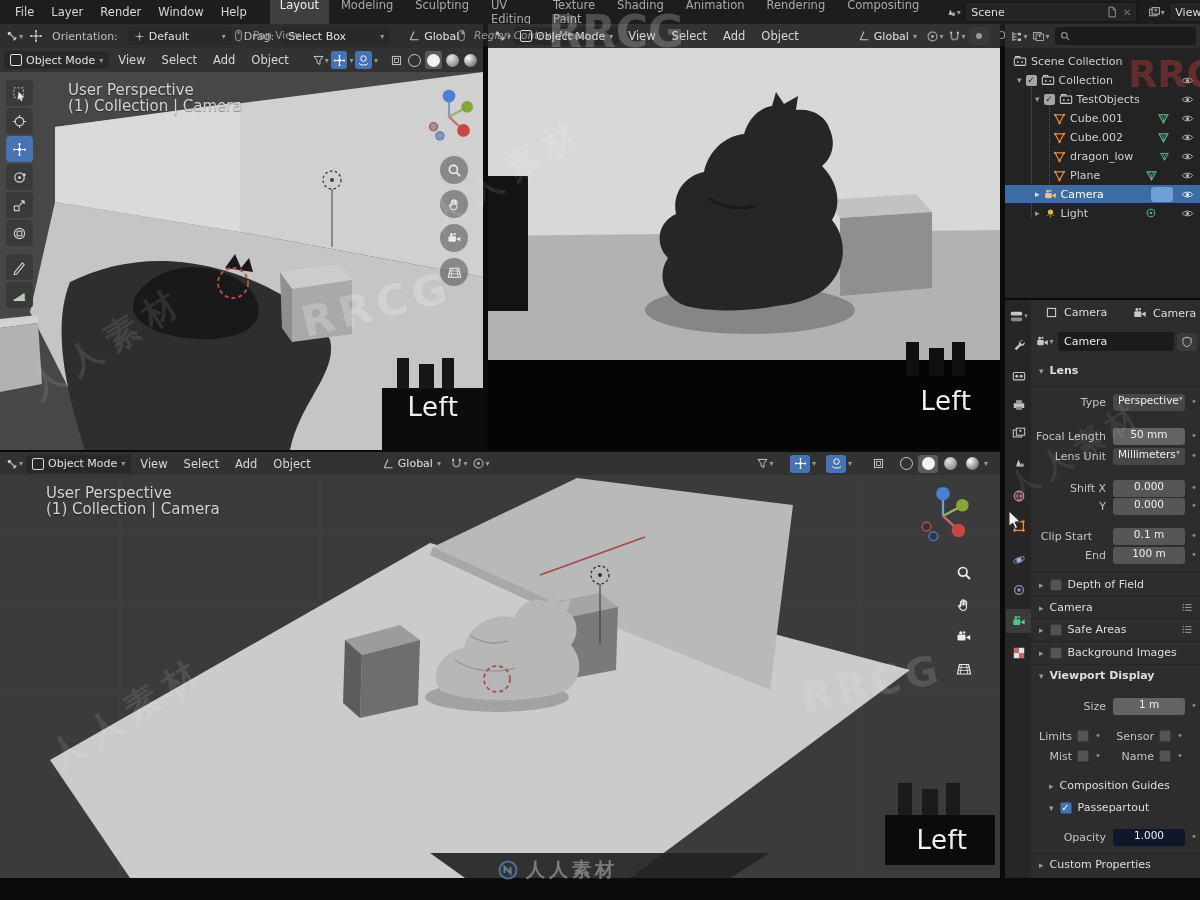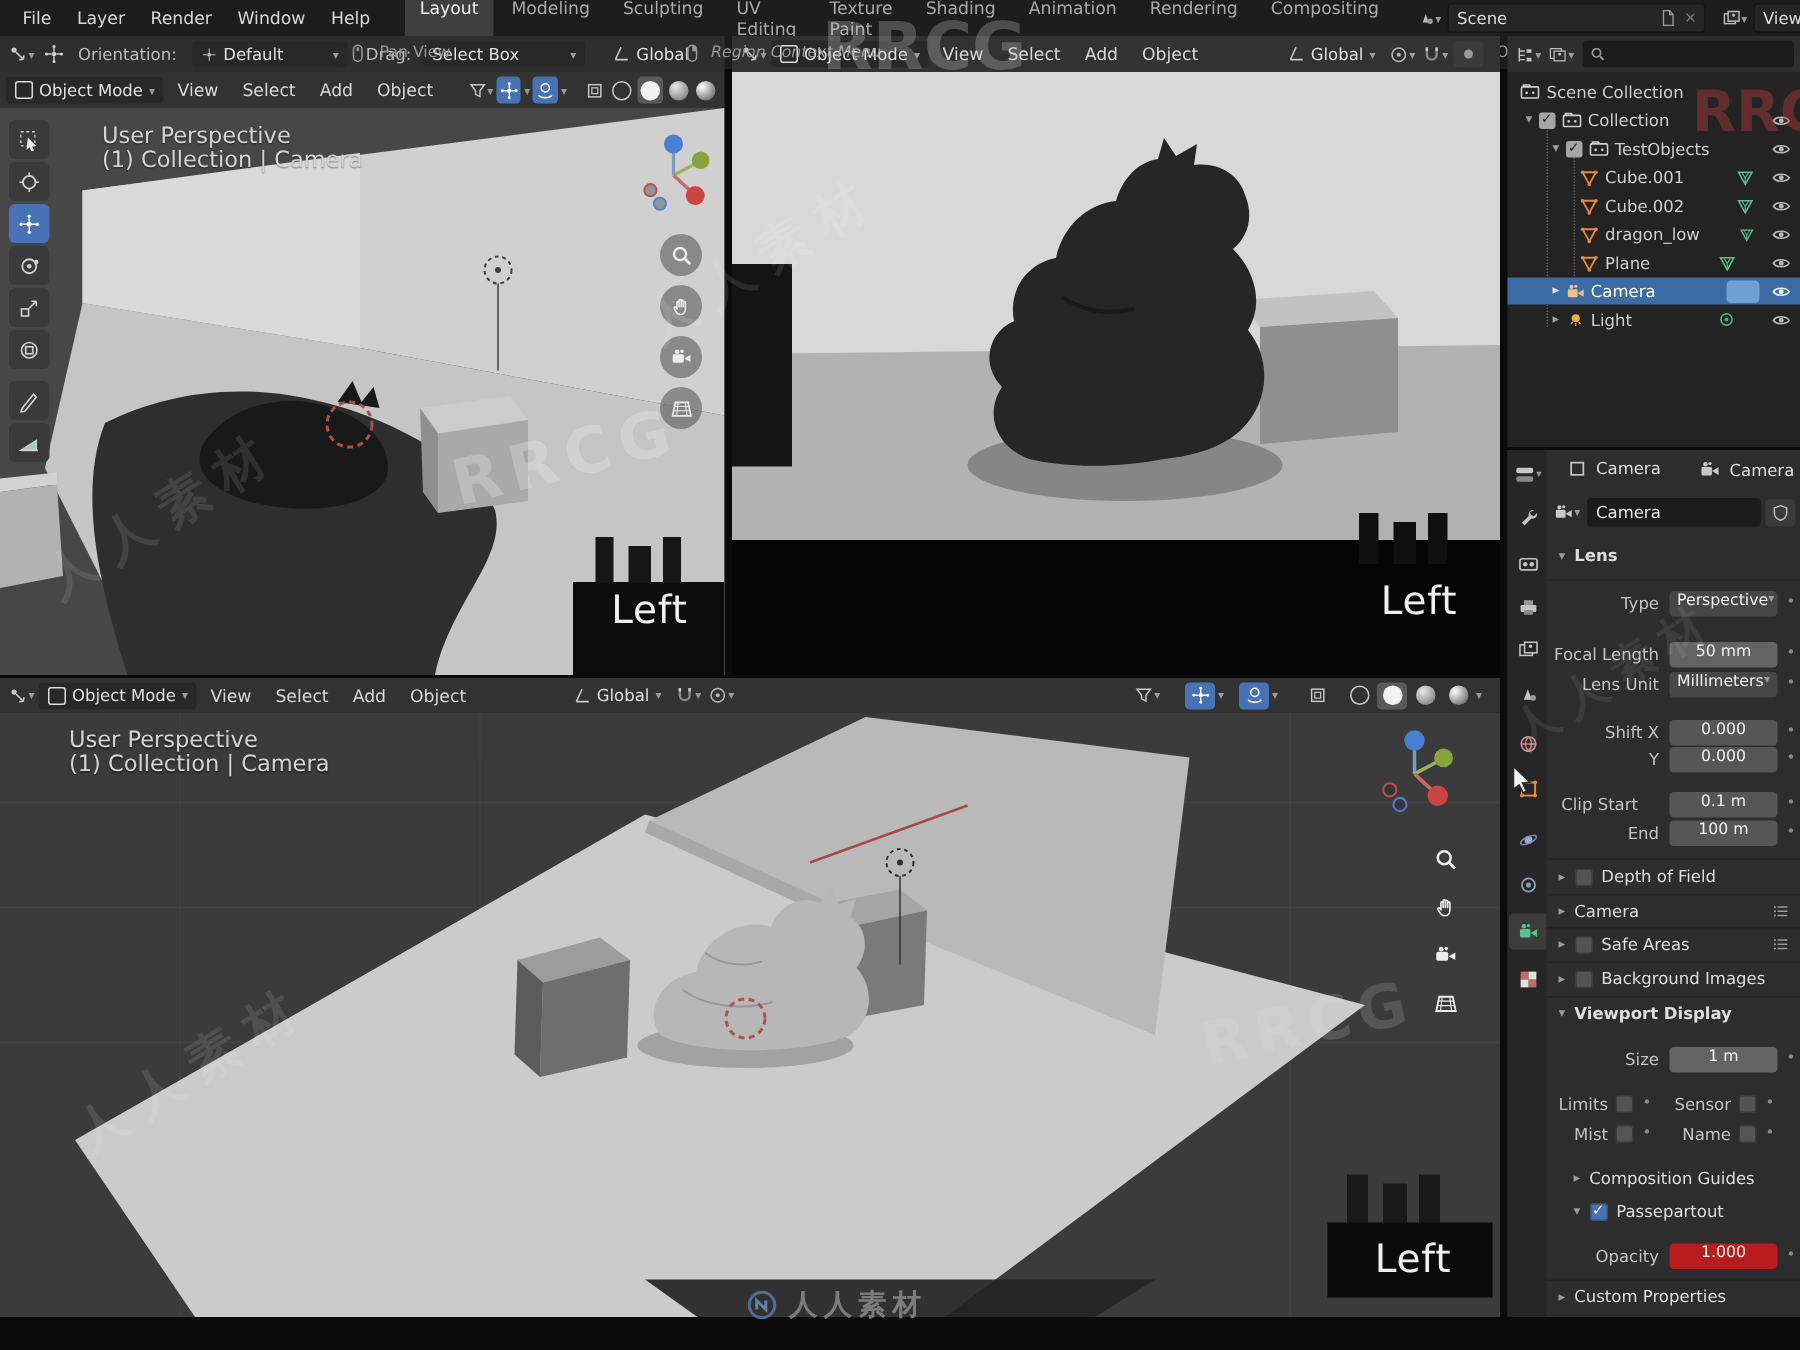--- a/index.html
+++ b/index.html
@@ -42,21 +42,21 @@
   .guide{position:absolute;border-left:1px dotted #5a5a5a;width:0;}
   
   #props{background:#2d2d2d;}
   #proptabs{background:#262626;}
   .ptab{position:absolute;left:1px;width:25px;height:24px;display:flex;align-items:center;justify-content:center;}
   .ptab.active{background:#3c3c3c;border-radius:3px 0 0 3px;}
   .plabel{position:absolute;font-size:11px;color:#c3c3c3;text-align:right;white-space:nowrap;}
   .pfield{position:absolute;height:17px;border-radius:3px;background:#565656;font-size:10.5px;color:#f0f0f0;display:flex;justify-content:center;}
   .pfield.dd{background:#474747;justify-content:space-between;padding:0 5px;box-sizing:border-box;}
   .pfield.slider{background:#636363;}
-  .pfield.blue{background:#b91c1c;}
+  .pfield.blue{background:#0f172a;}
   .pdot{position:absolute;color:#8a8a8a;font-size:10px;}
   .phead{position:absolute;font-size:11px;color:#dedede;display:flex;align-items:center;gap:6px;white-space:nowrap;}
   .tri{color:#9c9c9c;font-size:9px;}
   .cb{width:12px;height:12px;background:#545454;border:1px solid #3a3a3a;border-radius:2px;box-sizing:border-box;}
   .cb.checked{background:#4772b3;border-color:#35537f;color:#fff;font-size:10px;line-height:10px;text-align:center;}
   .psep{position:absolute;left:0;width:100%;border-top:1px solid #262626;}
   
   #statusbar{left:0;top:878px;width:1200px;height:22px;background:#1b1b1b;display:flex;align-items:center;font-size:10.5px;color:#9a9a9a;box-sizing:border-box;padding:0 10px;}
   .wm{position:absolute;pointer-events:none;font-weight:bold;}
   svg{display:block;}

